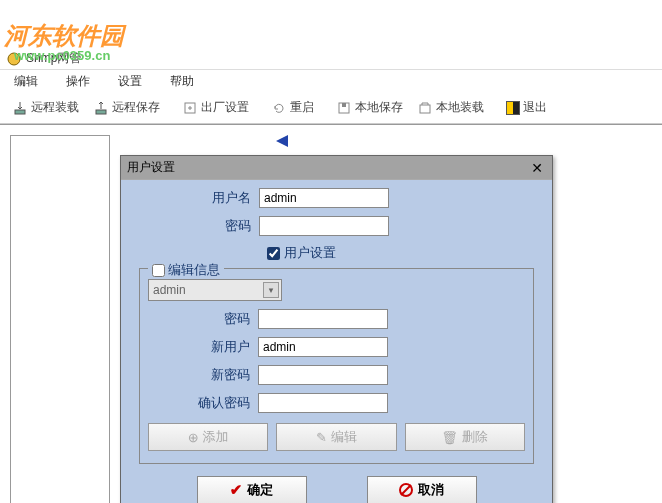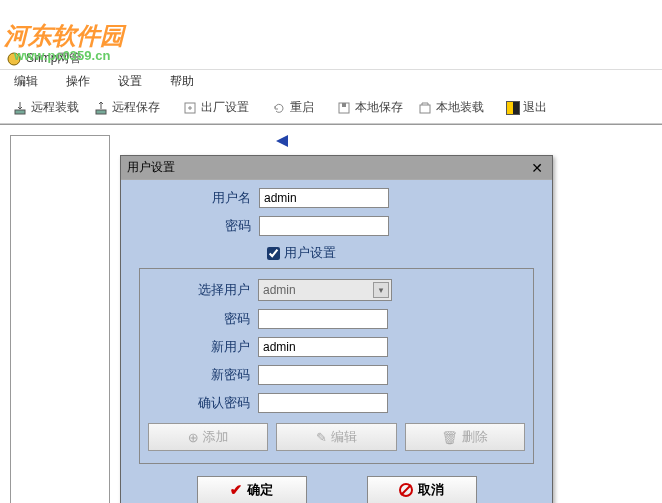--- a/index.html
+++ b/index.html
@@ -166,22 +166,25 @@
       <div class="form-row">
         <span class="form-label">密码</span>
         <input class="form-input" type="password" style="">
       </div>
       <div class="form-check">
         <input type="checkbox" checked="" style="">
         <span>用户设置</span>
       </div>
 
       <div class="fieldset">
-        <div class="fs-row">
-          <span class="fs-label">选择用户</span>
+        <div class="legend">
+          <input type="checkbox" style="">
+          <span>编辑信息</span>
+        </div>
+        <div class="fs-row">
           <div class="fs-select">
             <span>admin</span>
             <span class="sel-arrow">▾</span>
           </div>
         </div>
         <div class="fs-row">
           <span class="fs-label">密码</span>
           <input class="fs-input" type="password" style="">
         </div>
         <div class="fs-row">

